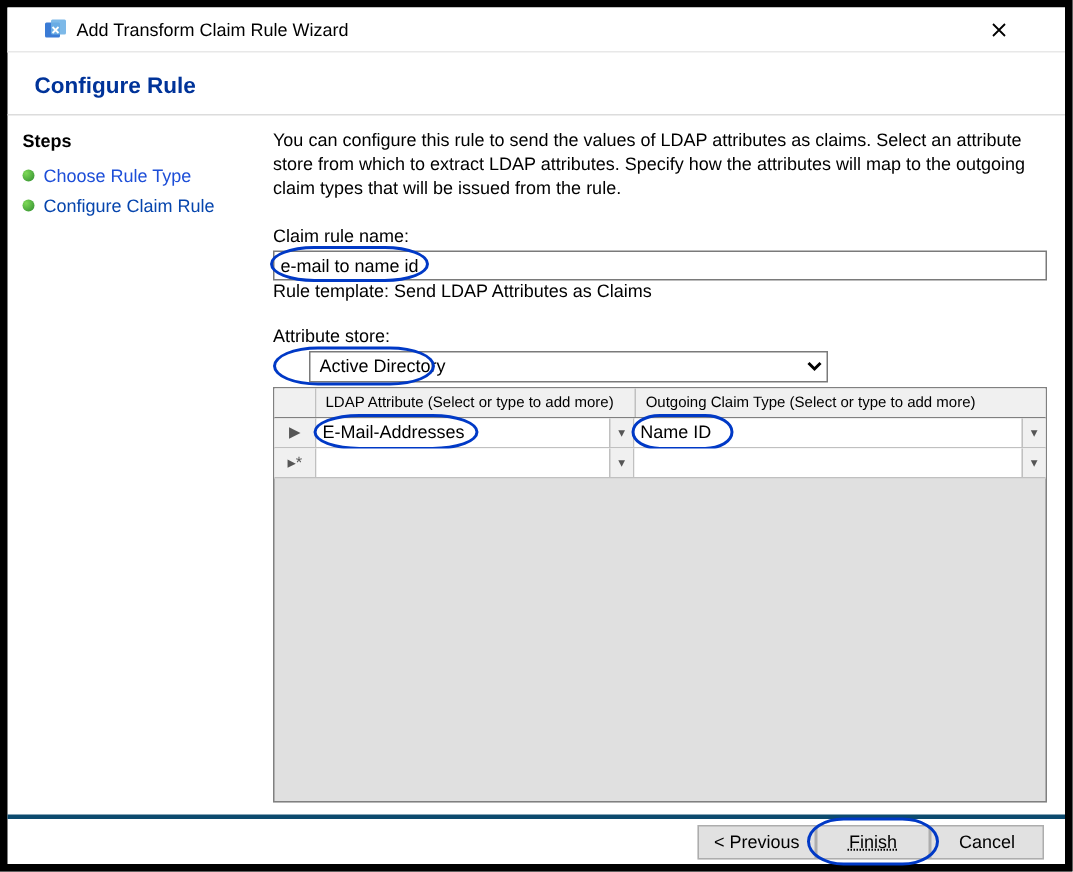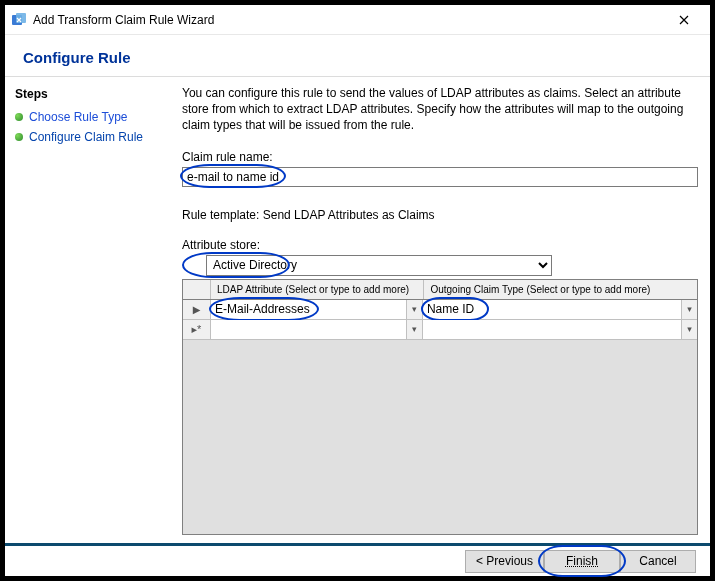--- a/index.html
+++ b/index.html
@@ -21,21 +21,21 @@
       width: 705px;
       height: 571px;
       background: #fff;
       display: flex;
       flex-direction: column;
     }
     .titlebar {
       display: flex;
       align-items: center;
       height: 30px;
-      padding: 0 6px;
+      padding: 0 24px;
       border-bottom: 1px solid #e8e8e8;
       background: #fff;
     }
     .titlebar .icon {
       width: 16px;
       height: 16px;
       margin-right: 6px;
       display: inline-flex;
       align-items: center;
       justify-content: center;
@@ -114,21 +114,21 @@
     .text-input {
       width: 100%;
       height: 20px;
       border: 1px solid #7a7a7a;
       padding: 1px 4px;
       font-size: 12px;
       font-family: inherit;
     }
     .rule-template {
       font-size: 12px;
-      margin: 21px 0 10px;
+      margin: 0 0 10px;
     }
     .select-wrap {
       position: relative;
       width: 370px;
       padding-left: 24px;
     }
     .combo {
       width: 100%;
       height: 21px;
       border: 1px solid #7a7a7a;

